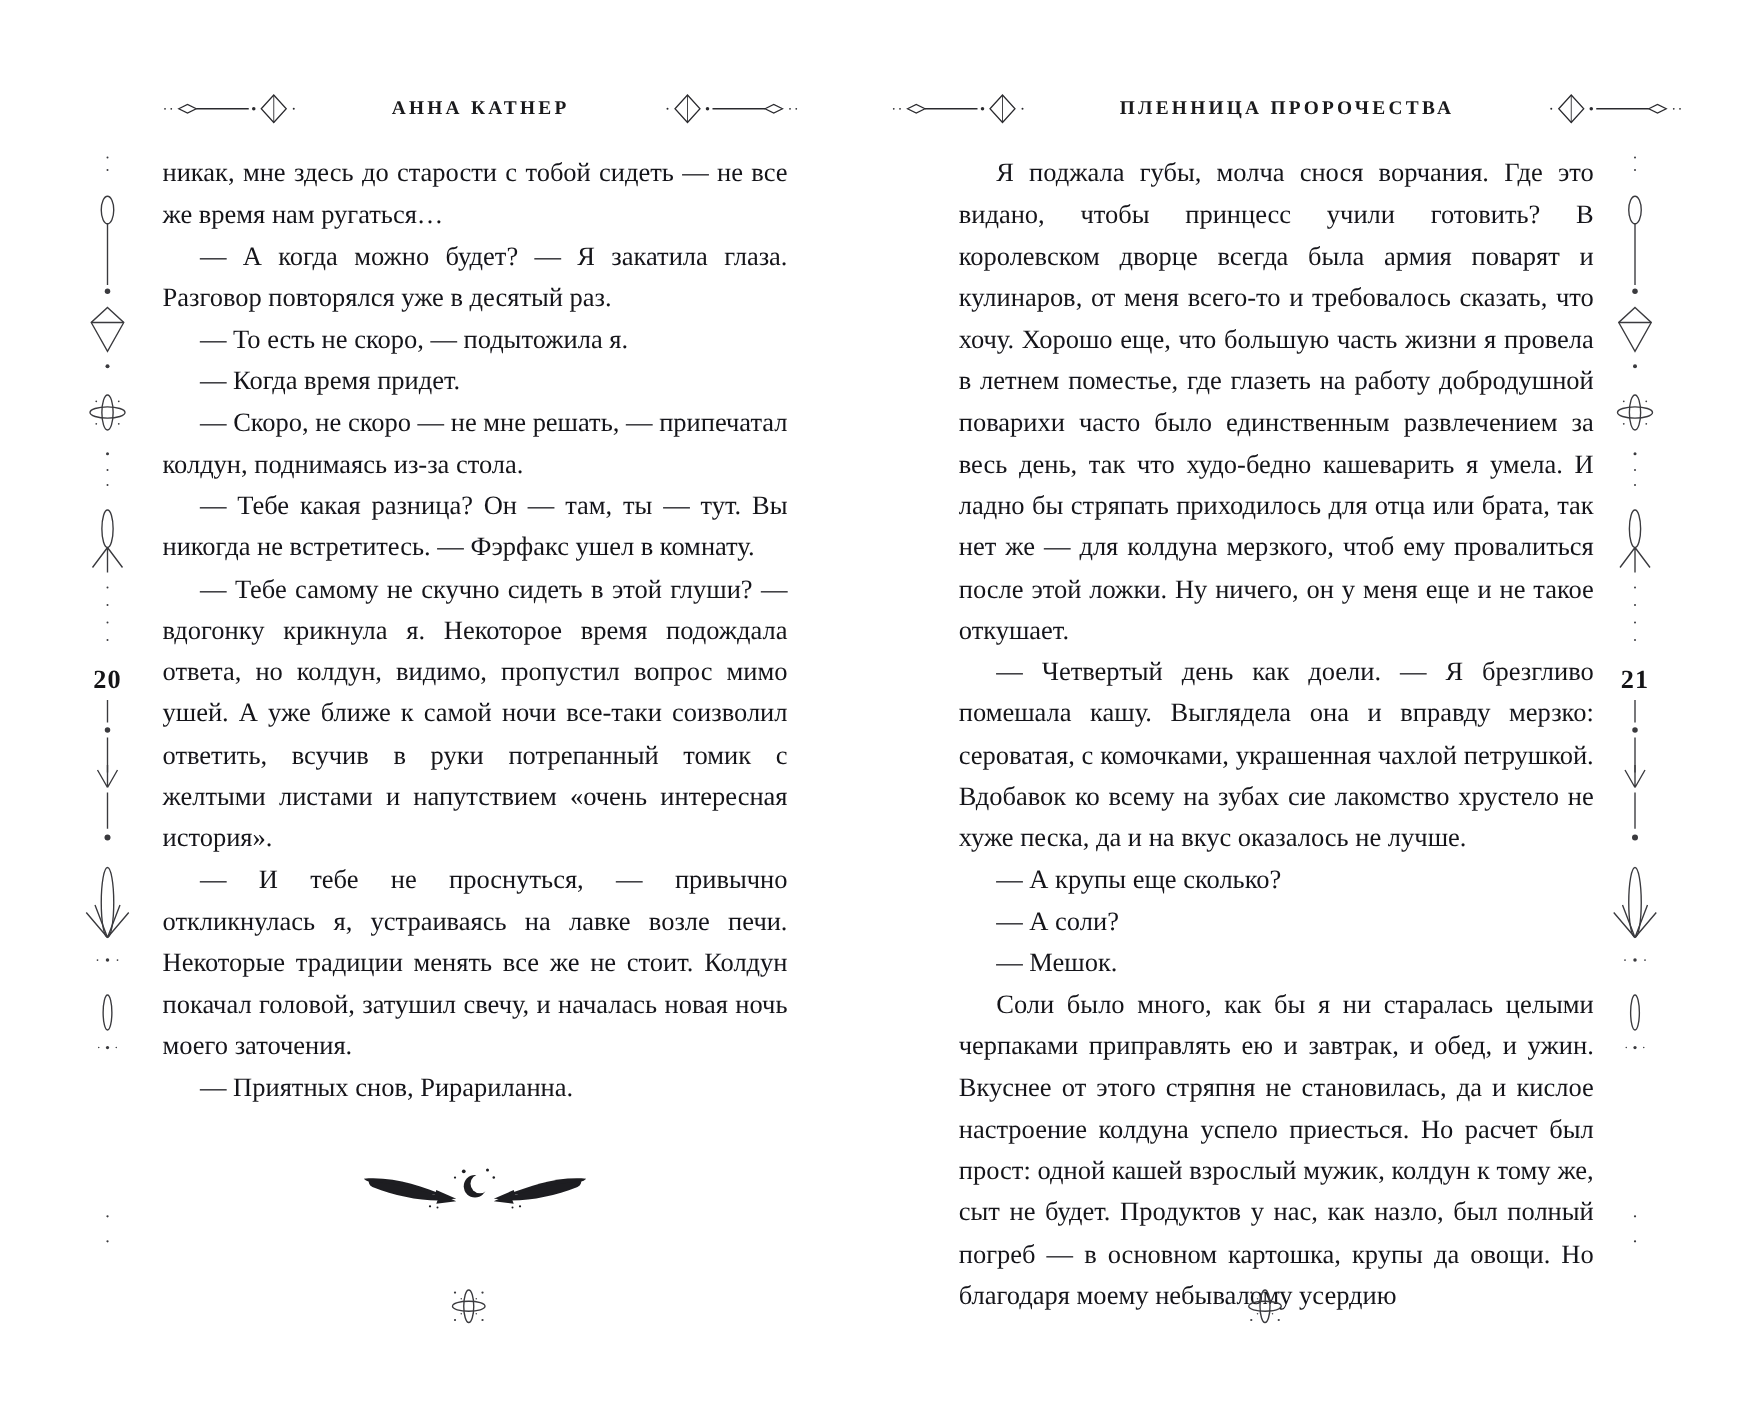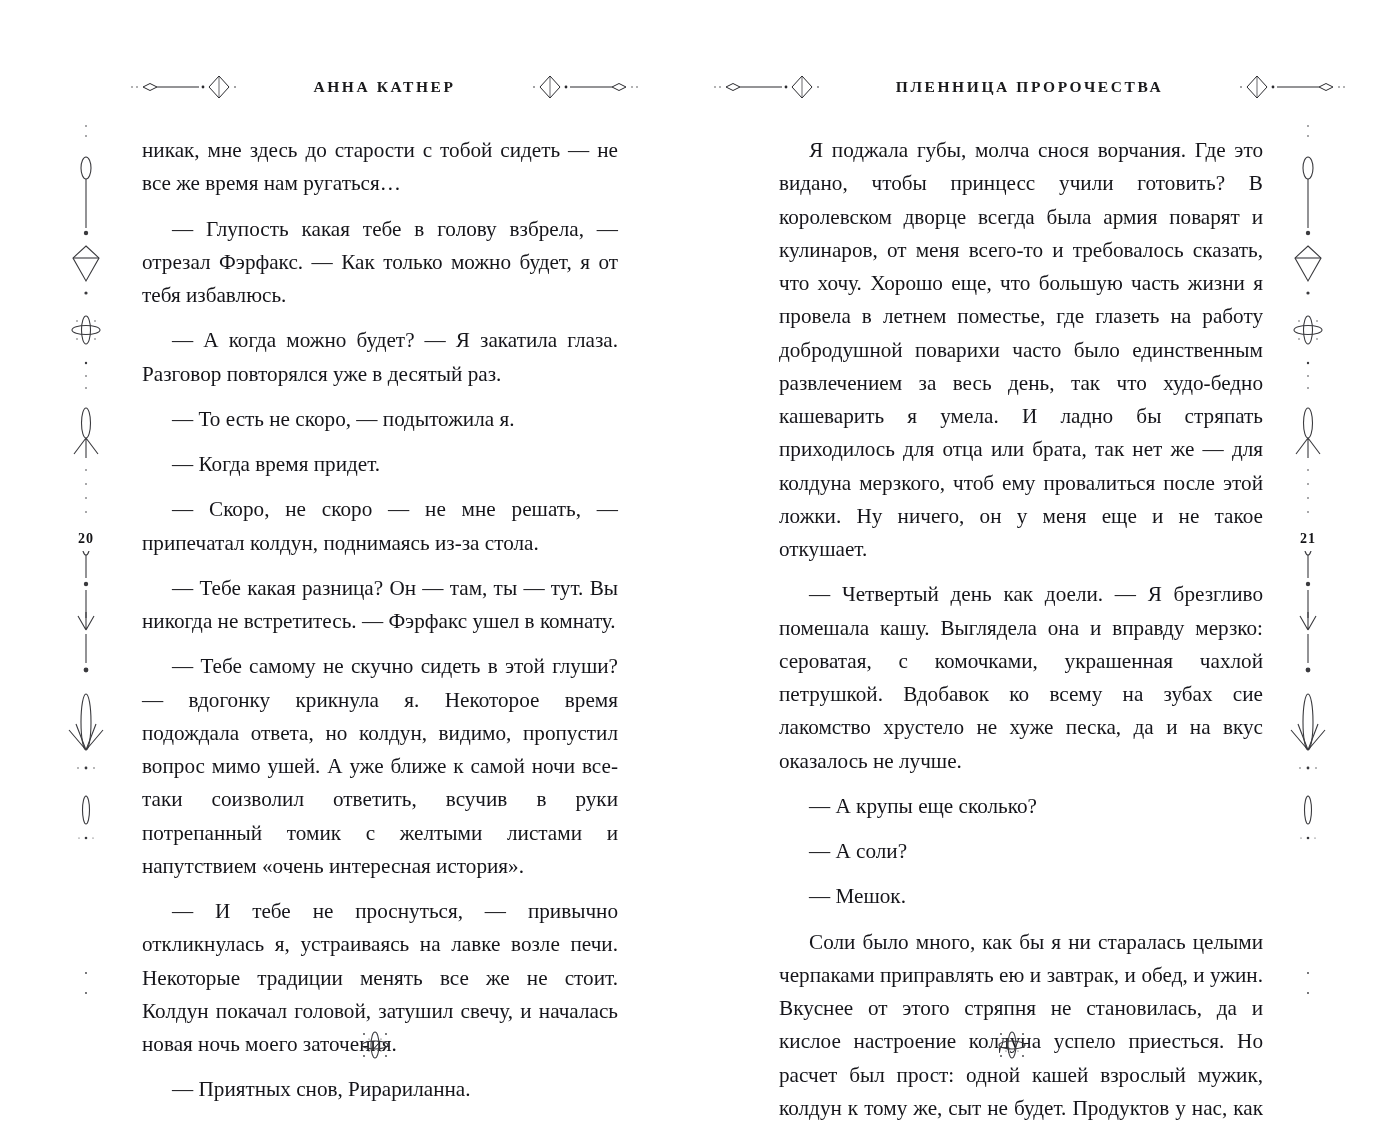--- a/index.html
+++ b/index.html
@@ -75,21 +75,21 @@
     line-height: 33.25px;
     text-align: justify;
     text-justify: inter-word;
     hyphens: manual;
     color: #15151a;
   }
   .page-left  .textblock { left: 130px; }
   .page-right .textblock { left: 70px; width: 508px; }
 
   .textblock p {
-    margin: 12px;
+    margin: 0;
     text-indent: 0;
   }
   .textblock p.indent { text-indent: 30px; }
 
   
   .scene-break {
     display: flex;
     align-items: center;
     justify-content: center;
     height: 112px;
@@ -107,21 +107,21 @@
   .page-left  .vine { left: 66px; }
   .page-right .vine { right: 66px; }
   .vine svg { width: 40px; height: 900px; display: block; }
 
   
   .folio {
     position: absolute;
     top: 527px;
     width: 46px;
     text-align: center;
-    font-size: 14px;
+    font-size: 21px;
     font-weight: 700;
     letter-spacing: 1px;
     color: #141417;
     background: #ffffff;
     padding: 4px 0;
   }
   .page-left  .folio { left: 63px; }
   .page-right .folio { right: 63px; }
 
   
@@ -215,21 +215,20 @@
           <circle cx="20" cy="855" r="0.9" fill="#3a3a3e" stroke="none"></circle>
           <circle cx="20" cy="875" r="0.9" fill="#3a3a3e" stroke="none"></circle>
         </g>
       </svg>
     </div>
 
     <div class="folio">20</div>
 
     <div class="textblock">
       <p>никак, мне здесь до старости с тобой сидеть — не все же время нам ругаться…</p>
-      <p class="indent">— Глупость какая тебе в голову взбрела, — отрезал Фэрфакс. — Как только можно будет, я от тебя избавлюсь.</p>
       <p class="indent">— А когда можно будет? — Я закатила глаза. Разговор повторялся уже в десятый раз.</p>
       <p class="indent">— То есть не скоро, — подытожила я.</p>
       <p class="indent">— Когда время придет.</p>
       <p class="indent">— Скоро, не скоро — не мне решать, — припечатал колдун, поднимаясь из-за стола.</p>
       <p class="indent">— Тебе какая разница? Он — там, ты — тут. Вы никогда не встретитесь. — Фэрфакс ушел в комнату.</p>
       <p class="indent">— Тебе самому не скучно сидеть в этой глуши? — вдогонку крикнула я. Некоторое время подождала ответа, но колдун, видимо, пропустил вопрос мимо ушей. А уже ближе к самой ночи все-таки соизволил ответить, всучив в руки потрепанный томик с желтыми листами и напутствием «очень интересная история».</p>
       <p class="indent">— И тебе не проснуться, — привычно откликнулась я, устраиваясь на лавке возле печи. Некоторые традиции менять все же не стоит. Колдун покачал головой, затушил свечу, и началась новая ночь моего заточения.</p>
       <p class="indent">— Приятных снов, Рирариланна.</p>
 
       <div class="scene-break">

